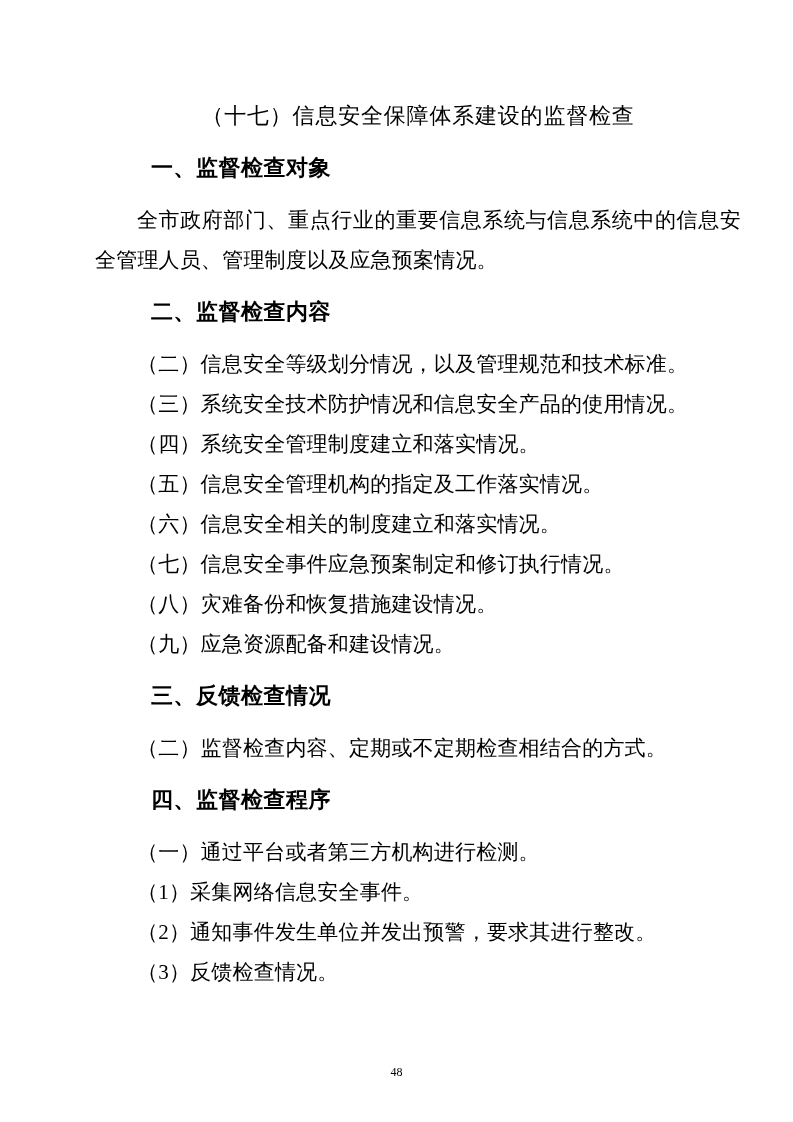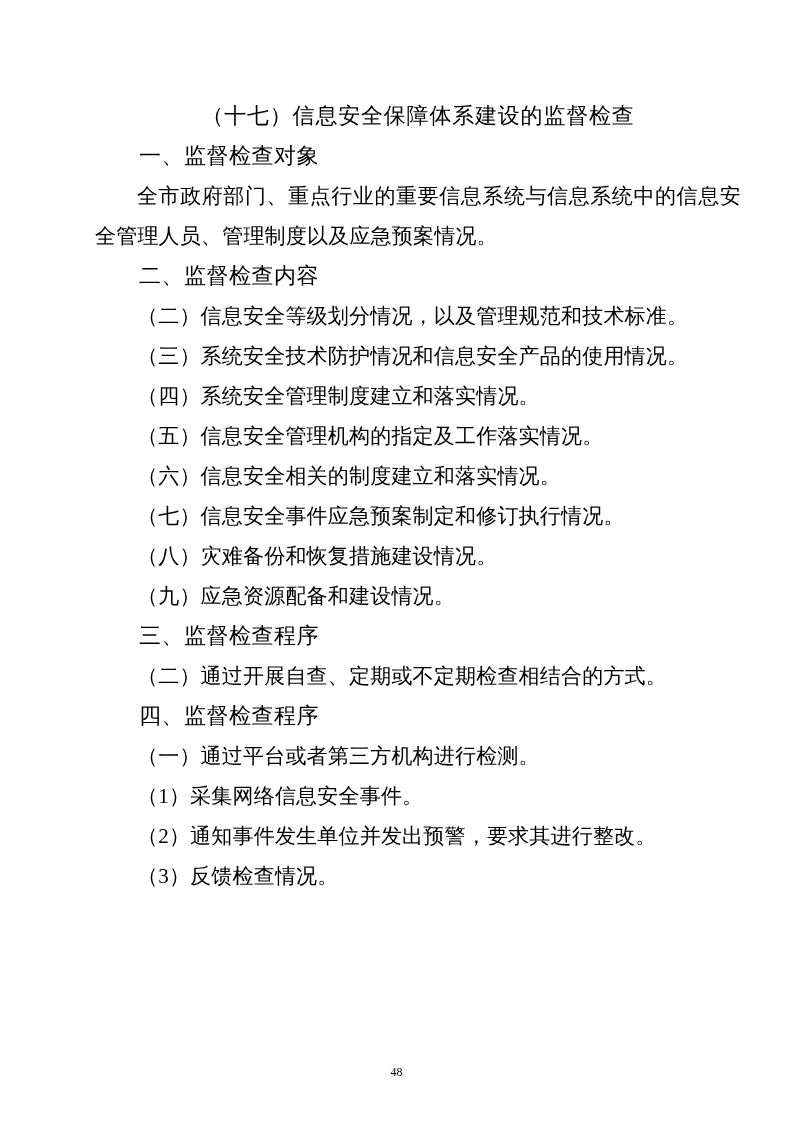--- a/index.html
+++ b/index.html
@@ -22,24 +22,24 @@
   .doc-title {
     margin: 0;
     font-size: 22px;
     line-height: 40px;
     font-weight: normal;
     text-align: center;
     letter-spacing: 0.8px;
     white-space: nowrap;
   }
   .section-heading {
-    margin: 0;
+    margin: 12px;
     font-size: 22px;
     line-height: 40px;
-    font-weight: normal;
+    font-weight: bold;
     font-family: "Liberation Sans", "DejaVu Sans", sans-serif;
     text-indent: 2em;
     letter-spacing: 0.5px;
     white-space: nowrap;
   }
   .para {
     margin: 0;
     font-size: 21px;
     line-height: 40px;
     letter-spacing: 0.2px;
@@ -77,22 +77,22 @@
     <p class="para">（三）系统安全技术防护情况和信息安全产品的使用情况。</p>
     <p class="para">（四）系统安全管理制度建立和落实情况。</p>
     <p class="para">（五）信息安全管理机构的指定及工作落实情况。</p>
     <p class="para">（六）信息安全相关的制度建立和落实情况。</p>
     <p class="para">（七）信息安全事件应急预案制定和修订执行情况。</p>
     <p class="para">（八）灾难备份和恢复措施建设情况。</p>
     <p class="para">（九）应急资源配备和建设情况。</p>
   </section>
 
   <section>
-    <h2 class="section-heading">三、监督检查程序</h2>
-    <p class="para">（二）通过开展自查、定期或不定期检查相结合的方式。</p>
+    <h2 class="section-heading">三、反馈检查情况</h2>
+    <p class="para">（二）监督检查内容、定期或不定期检查相结合的方式。</p>
   </section>
 
   <section>
     <h2 class="section-heading">四、监督检查程序</h2>
     <p class="para">（一）通过平台或者第三方机构进行检测。</p>
     <p class="para">（1）采集网络信息安全事件。</p>
     <p class="para">（2）通知事件发生单位并发出预警，要求其进行整改。</p>
     <p class="para">（3）反馈检查情况。</p>
   </section>
 

